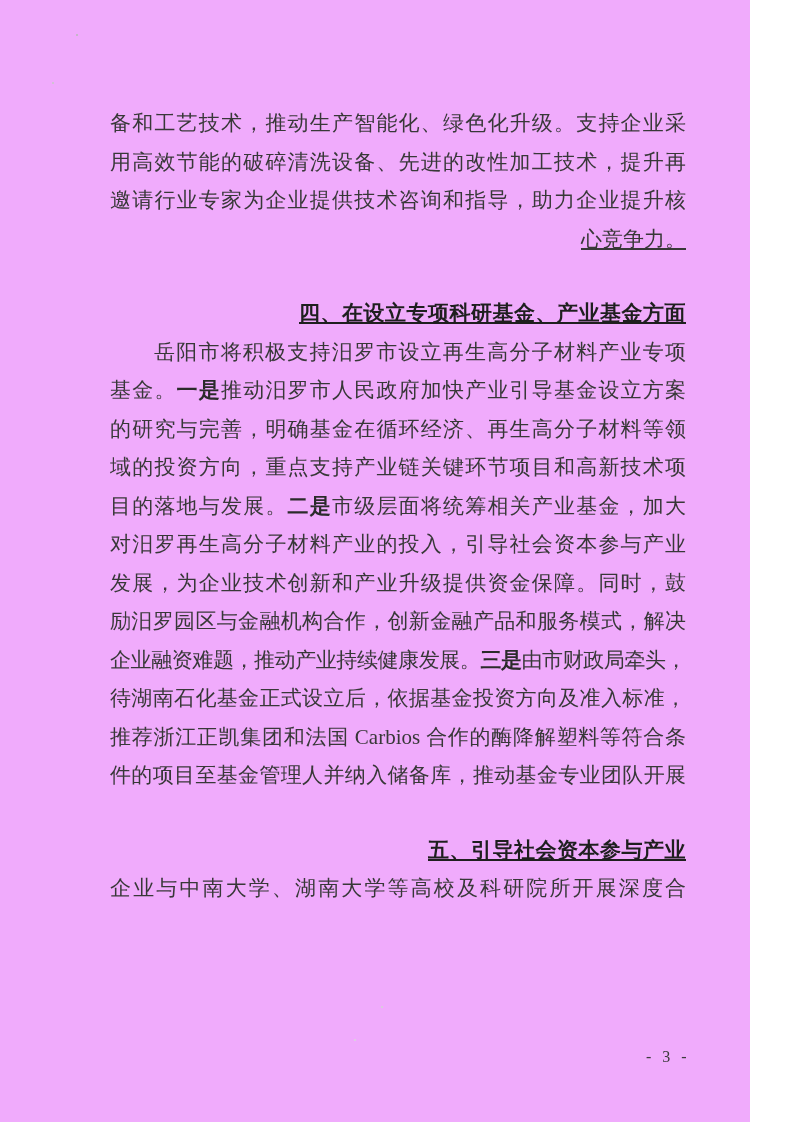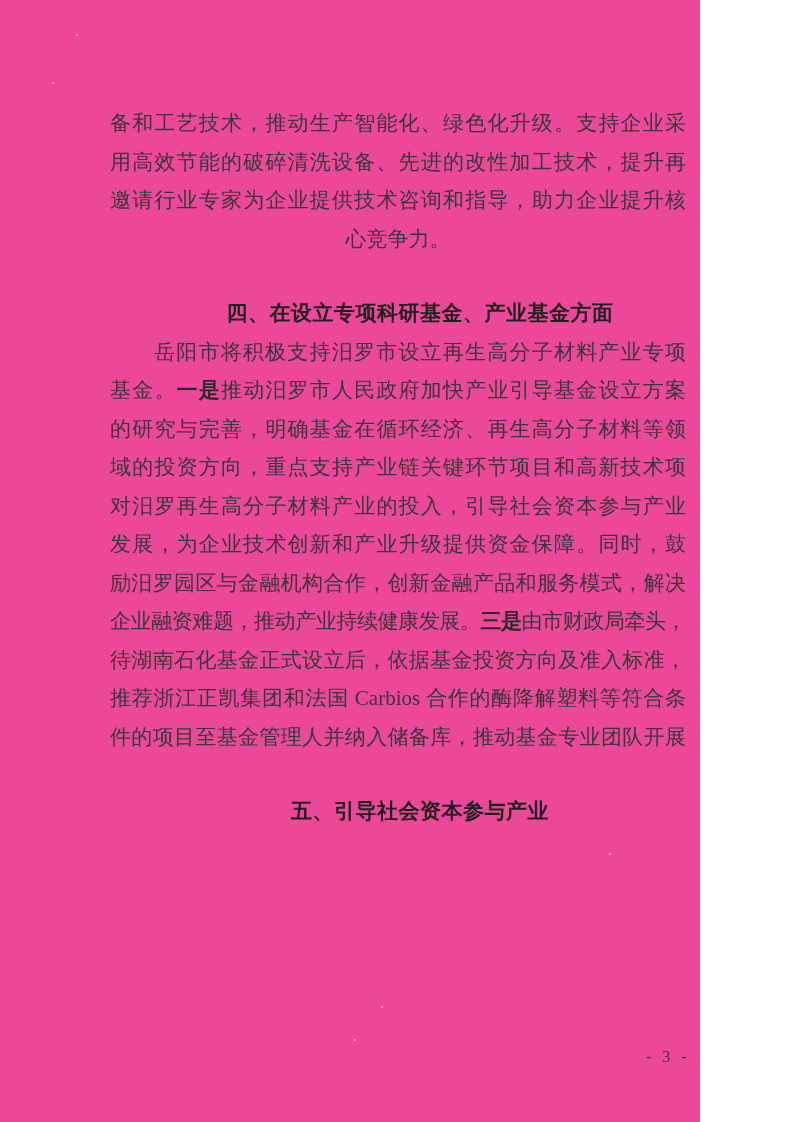--- a/index.html
+++ b/index.html
@@ -2,47 +2,47 @@
 <html><head>
 <meta charset="utf-8">
 <style>
   html, body {
     margin: 0;
     padding: 0;
     background: #ffffff;
   }
   .page {
     position: relative;
-    width: 668px;
+    width: 750px;
     height: 1122px;
-    background: #ec4899;
+    background: #f0abfc;
     overflow: hidden;
     font-family: "Liberation Serif", "DejaVu Serif", serif;
-    padding-left: 32px;
   }
   .text-block {
     position: absolute;
     left: 110px;
     top: 104px;
     width: 576px;
   }
   .line {
     height: 38.5px;
     line-height: 38.5px;
     font-size: 21px;
     color: #383838;
     overflow: visible;
   }
   .line.justify {
     text-align: justify;
     text-align-last: justify;
     text-justify: inter-character;
   }
   .line.left {
-    text-align: center;
+    text-align: right;
+    text-decoration: underline;
   }
   .line.indent {
     text-indent: 44px;
   }
   .line.tight {
     letter-spacing: -0.6px;
     font-family: Liberation Serif, serif;
   }
   .line.heading {
     font-family: "Liberation Sans", "DejaVu Sans", sans-serif;
@@ -78,28 +78,30 @@
   <div class="text-block">
       <div class="line justify"><span>备和工艺技术，推动生产智能化、绿色化升级。支持企业采</span></div>
       <div class="line justify"><span>用高效节能的破碎清洗设备、先进的改性加工技术，提升再</span></div>
       <div class="line justify"><span>邀请行业专家为企业提供技术咨询和指导，助力企业提升核</span></div>
       <div class="line left"><span>心竞争力。</span></div>
       <div class="line heading left indent"><span>四、在设立专项科研基金、产业基金方面</span></div>
       <div class="line justify indent"><span>岳阳市将积极支持汨罗市设立再生高分子材料产业专项</span></div>
       <div class="line justify"><span>基金。</span><span class="b">一是</span><span>推动汨罗市人民政府加快产业引导基金设立方案</span></div>
       <div class="line justify"><span>的研究与完善，明确基金在循环经济、再生高分子材料等领</span></div>
       <div class="line justify"><span>域的投资方向，重点支持产业链关键环节项目和高新技术项</span></div>
+      <div class="line justify"><span>目的落地与发展。</span><span class="b">二是</span><span>市级层面将统筹相关产业基金，加大</span></div>
       <div class="line justify"><span>对汨罗再生高分子材料产业的投入，引导社会资本参与产业</span></div>
       <div class="line justify"><span>发展，为企业技术创新和产业升级提供资金保障。同时，鼓</span></div>
       <div class="line justify"><span>励汨罗园区与金融机构合作，创新金融产品和服务模式，解决</span></div>
       <div class="line justify tight"><span>企业融资难题，推动产业持续健康发展。</span><span class="b">三是</span><span>由市财政局牵头，</span></div>
       <div class="line justify"><span>待湖南石化基金正式设立后，依据基金投资方向及准入标准，</span></div>
       <div class="line justify"><span>推荐浙江正凯集团和法国 Carbios 合作的酶降解塑料等符合条</span></div>
       <div class="line justify"><span>件的项目至基金管理人并纳入储备库，推动基金专业团队开展</span></div>
       <div class="line heading left indent"><span>五、引导社会资本参与产业</span></div>
+      <div class="line justify"><span>企业与中南大学、湖南大学等高校及科研院所开展深度合</span></div>
     </div>
   <div class="page-number">- 3 -</div>
 <div class="speck" style="left: 76px; top: 34px; width: 2px; height: 2px; background: rgb(185, 185, 185);"></div>
     <div class="speck" style="left: 52px; top: 82px; width: 2px; height: 2px; background: rgb(200, 200, 200);"></div>
     <div class="speck" style="left: 609px; top: 853px; width: 2px; height: 2px; background: rgb(207, 207, 207);"></div>
     <div class="speck" style="left: 381px; top: 1006px; width: 2px; height: 2px; background: rgb(212, 212, 212);"></div>
     <div class="speck" style="left: 354px; top: 1039px; width: 2px; height: 2px; background: rgb(217, 217, 217);"></div>
   </div>
 
 </body></html>

